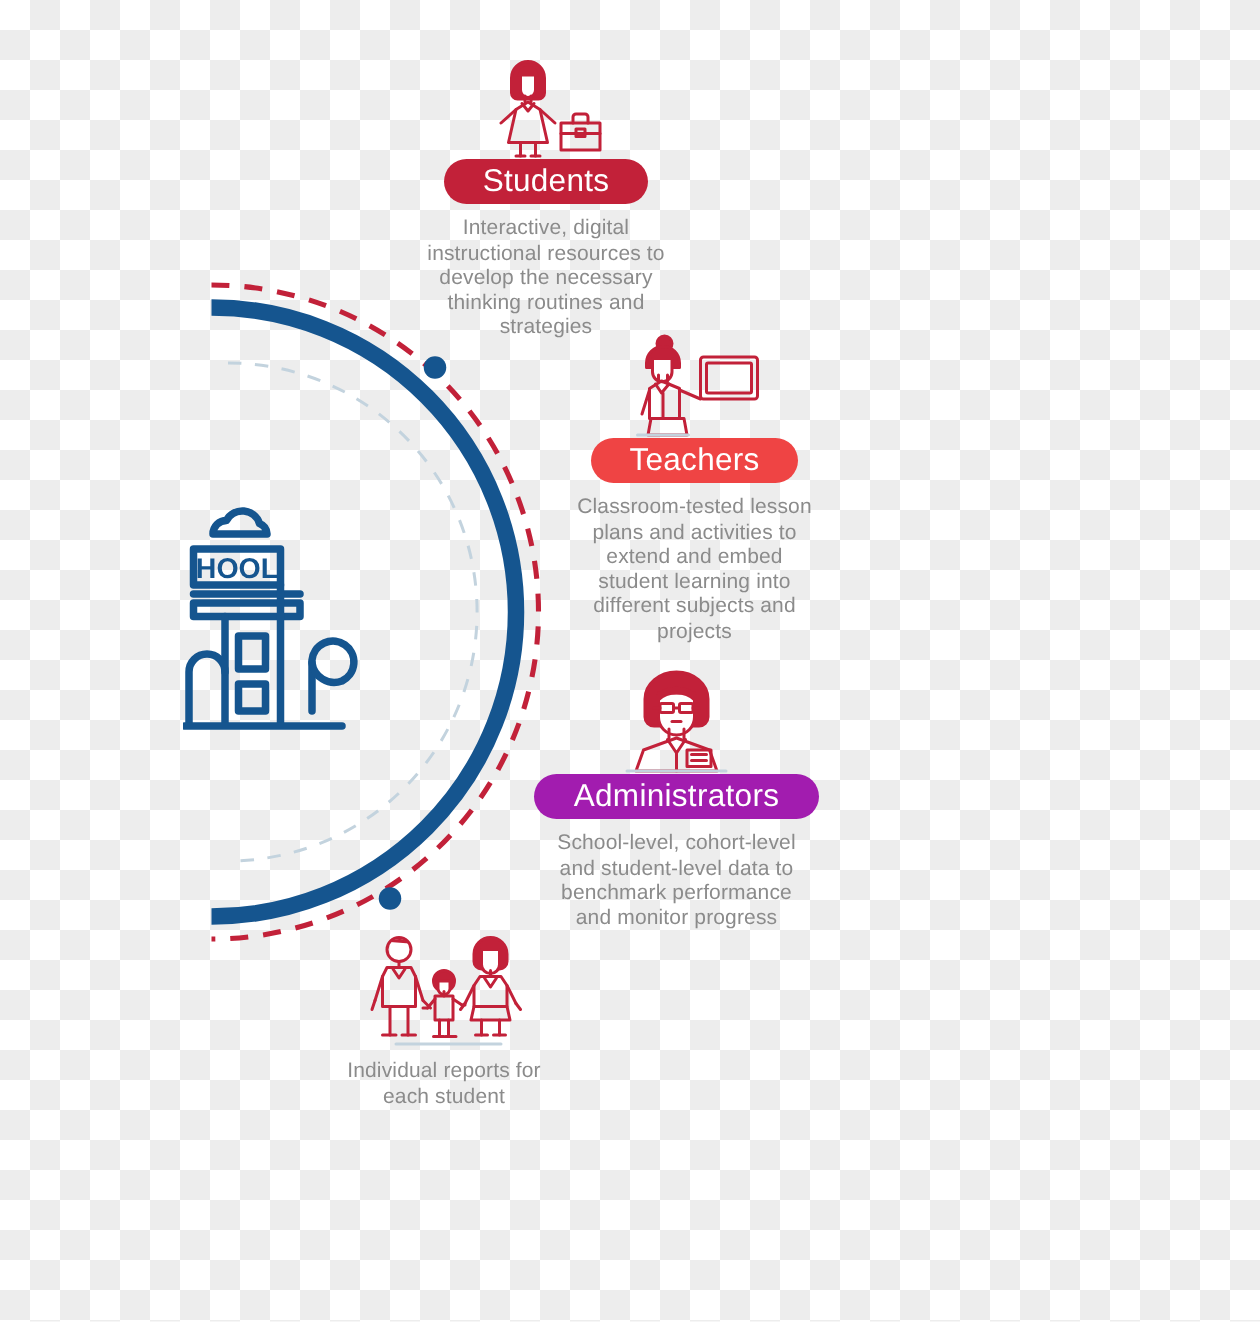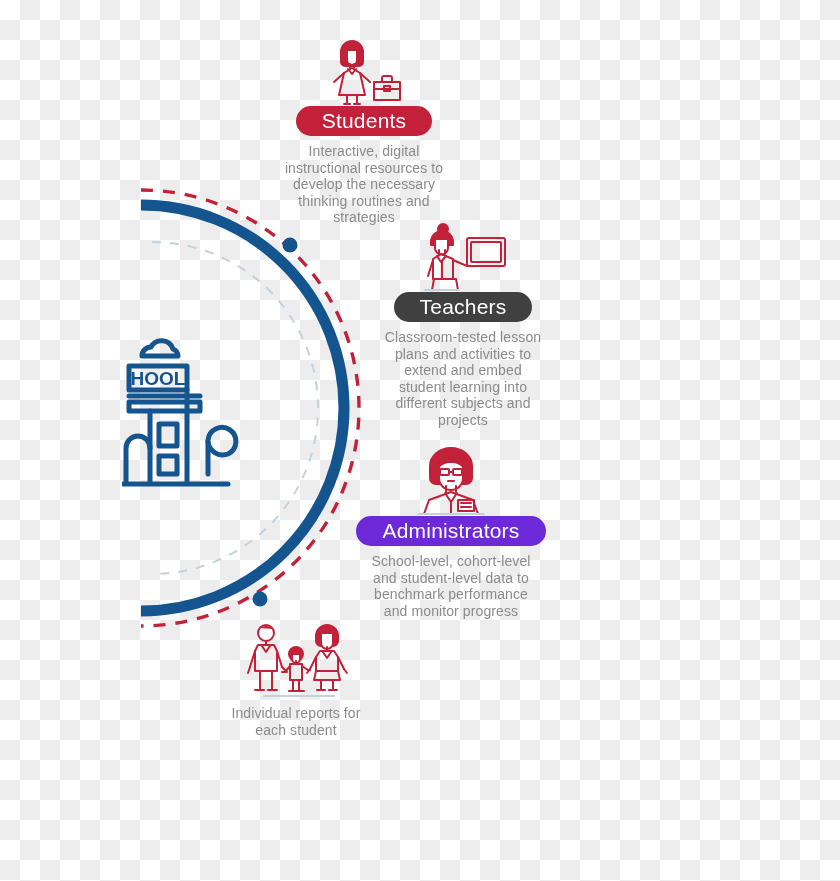--- a/index.html
+++ b/index.html
@@ -195,21 +195,21 @@
 
           <path d="M36 40 l14 6"></path>
 
           <rect x="50" y="18" width="38" height="28" rx="2"></rect>
           <rect x="54" y="22" width="30" height="20" rx="1"></rect>
 
           <path d="M8 70 h34" stroke="#C3D3DE"></path>
         </g>
       </svg>
     </div>
-    <div class="pill" style="background:#404040">Teachers</div>
+    <div class="pill" style="background:#ef4444">Teachers</div>
     <div class="desc">Classroom-tested lesson plans and activities to extend and embed student learning into different subjects and projects</div>
   </div>
 
   <div class="group" id="group-administrators">
     <div class="icon-wrap">
       <svg width="86" height="74" viewBox="0 0 86 74" xmlns="http://www.w3.org/2000/svg">
         <g fill="none" stroke="#C22139" stroke-width="2" stroke-linecap="round" stroke-linejoin="round">
 
           <path d="M22 24 a21 18 0 0 1 42 0 v12 a6 6 0 0 1 -6 6 h-30 a6 6 0 0 1 -6 -6 z" fill="#C22139"></path>
 
@@ -231,21 +231,21 @@
           <path d="M37 51 l6 9 l6 -9"></path>
           <path d="M43 60 v12"></path>
 
           <rect x="50" y="58" width="16" height="11"></rect>
           <path d="M53 61 h10 M53 65 h10"></path>
 
           <path d="M10 72 h66" stroke="#C3D3DE"></path>
         </g>
       </svg>
     </div>
-    <div class="pill" style="background:#6d28d9">Administrators</div>
+    <div class="pill" style="background:#a21caf">Administrators</div>
     <div class="desc">School-level, cohort-level and student-level data to benchmark performance and monitor progress</div>
   </div>
 
   <div class="group" id="group-parents">
     <div class="icon-wrap">
       <svg width="104" height="76" viewBox="0 0 104 76" xmlns="http://www.w3.org/2000/svg">
         <g fill="none" stroke="#C22139" stroke-width="2" stroke-linecap="round" stroke-linejoin="round">
 
           <circle cx="22" cy="11" r="8"></circle>
           <path d="M16 6 a8 6 0 0 1 13 1" fill="#C22139" stroke="none"></path>

